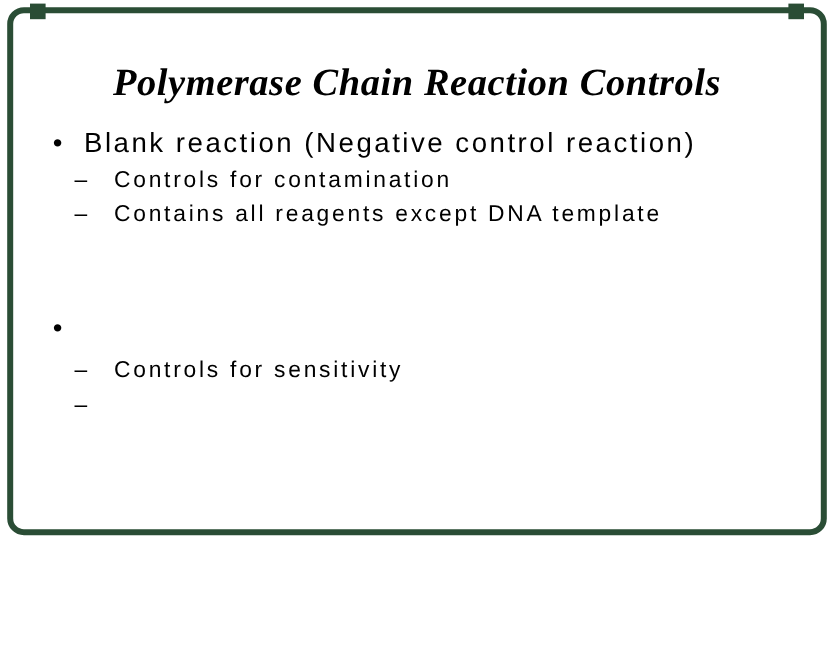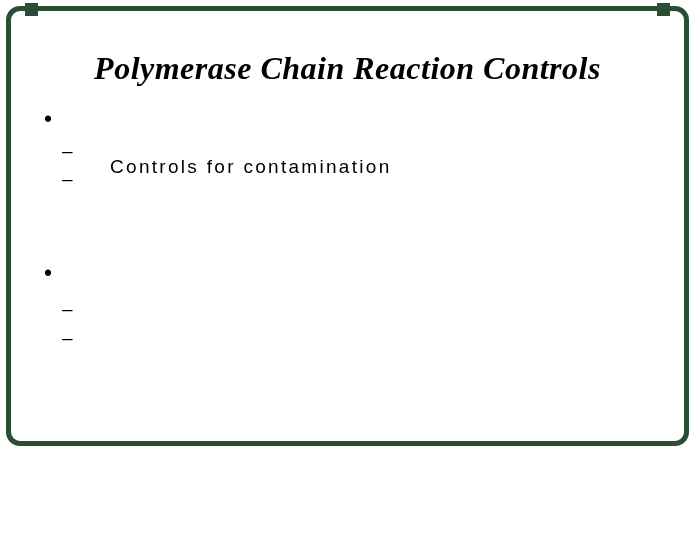--- a/index.html
+++ b/index.html
@@ -56,25 +56,24 @@
   .dot {
     position: absolute;
     left: 44px;
     font-size: 23px;
     line-height: 23px;
   }
   .b1 { top: 108px; }
   .b2 { top: 262px; }
   .l2 {
     position: absolute;
-    left: 110px;
+    left: 95px;
     font-size: 19px;
     line-height: 25px;
     letter-spacing: 2.3px;
-    margin-top: 16px;
   }
   .dash {
     position: absolute;
     left: 62px;
     font-size: 19px;
     line-height: 25px;
   }
   .s1 { top: 138px; white-space: nowrap; }
   .s2 { top: 166px; white-space: nowrap; }
   .s3 { top: 296px; white-space: nowrap; }
@@ -85,25 +84,28 @@
 
 <div class="slide">
 
   <div class="frame"></div>
   <div class="corner-sq sq-left"></div>
   <div class="corner-sq sq-right"></div>
 
   <h1 class="title">Polymerase Chain Reaction Controls</h1>
 
   <span class="dot b1">•</span>
+  <div class="l1 b1">Blank reaction (Negative control reaction)</div>
 
   <span class="dash s1">–</span>
   <div class="l2 s1">Controls for contamination</div>
 
   <span class="dash s2">–</span>
+  <div class="l2 s2">Contains all reagents except DNA template</div>
 
   <span class="dot b2">•</span>
 
   <span class="dash s3">–</span>
+  <div class="l2 s3">Controls for sensitivity</div>
 
   <span class="dash s4">–</span>
 
 </div>
 
 </body></html>

